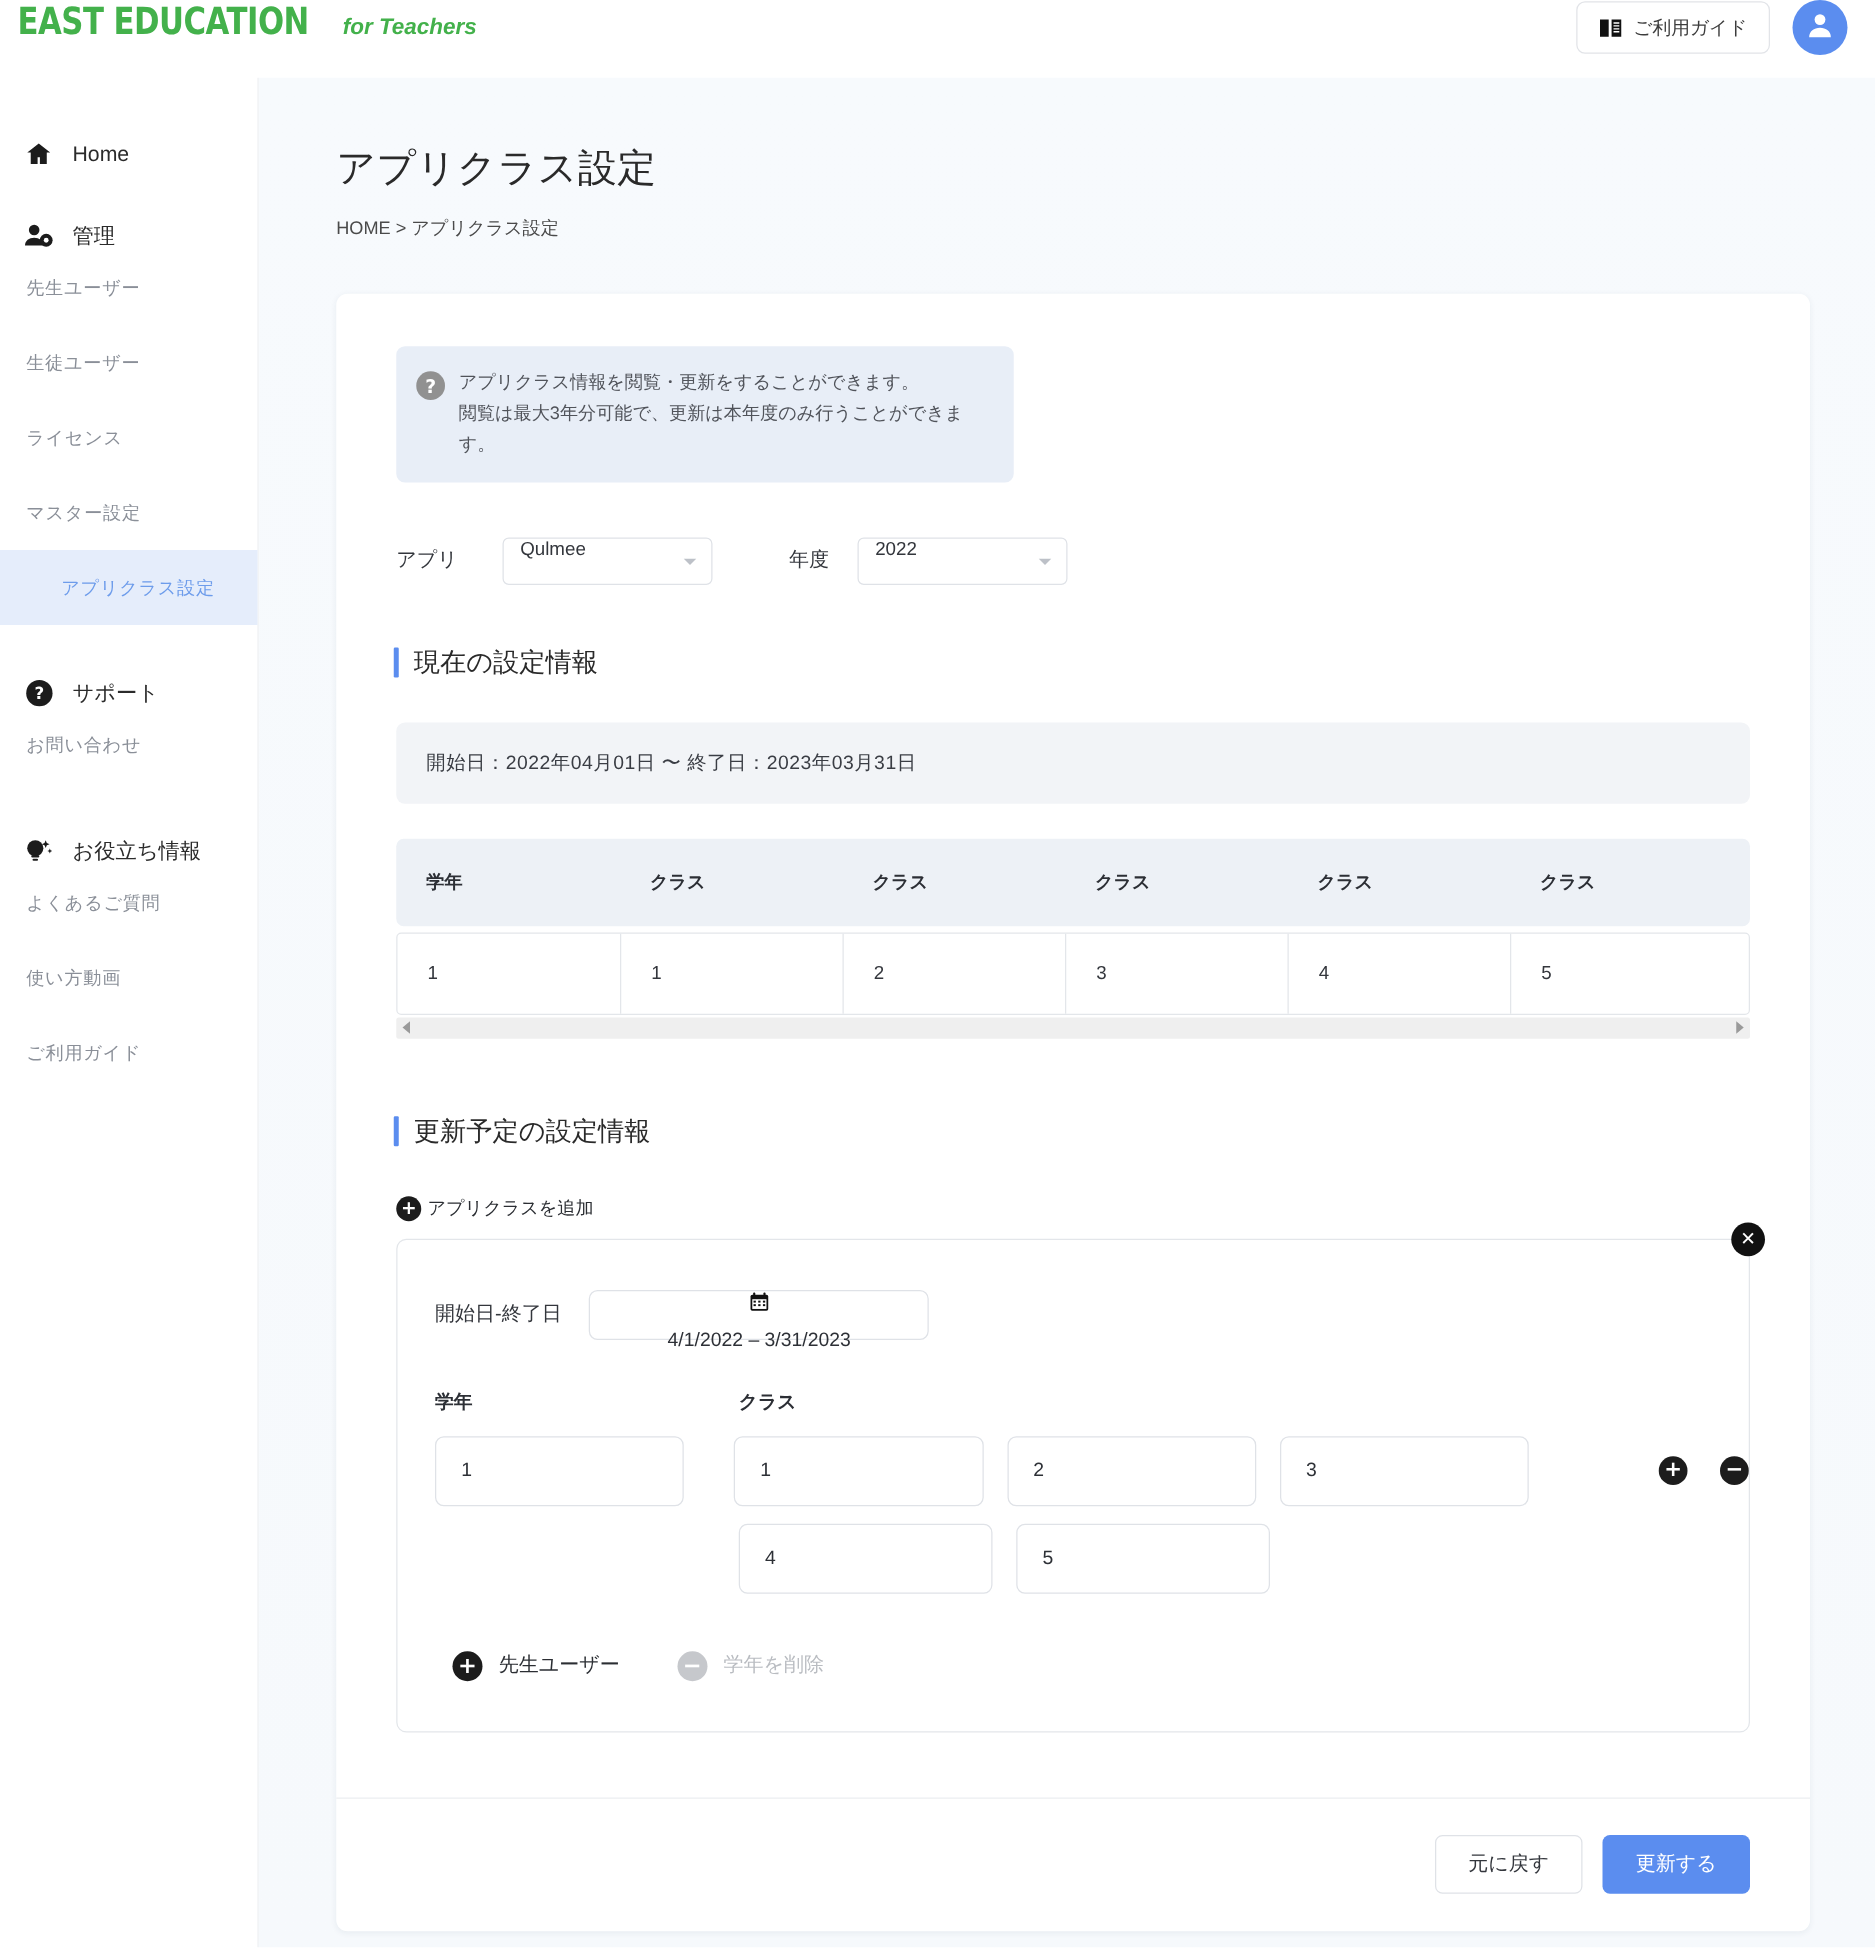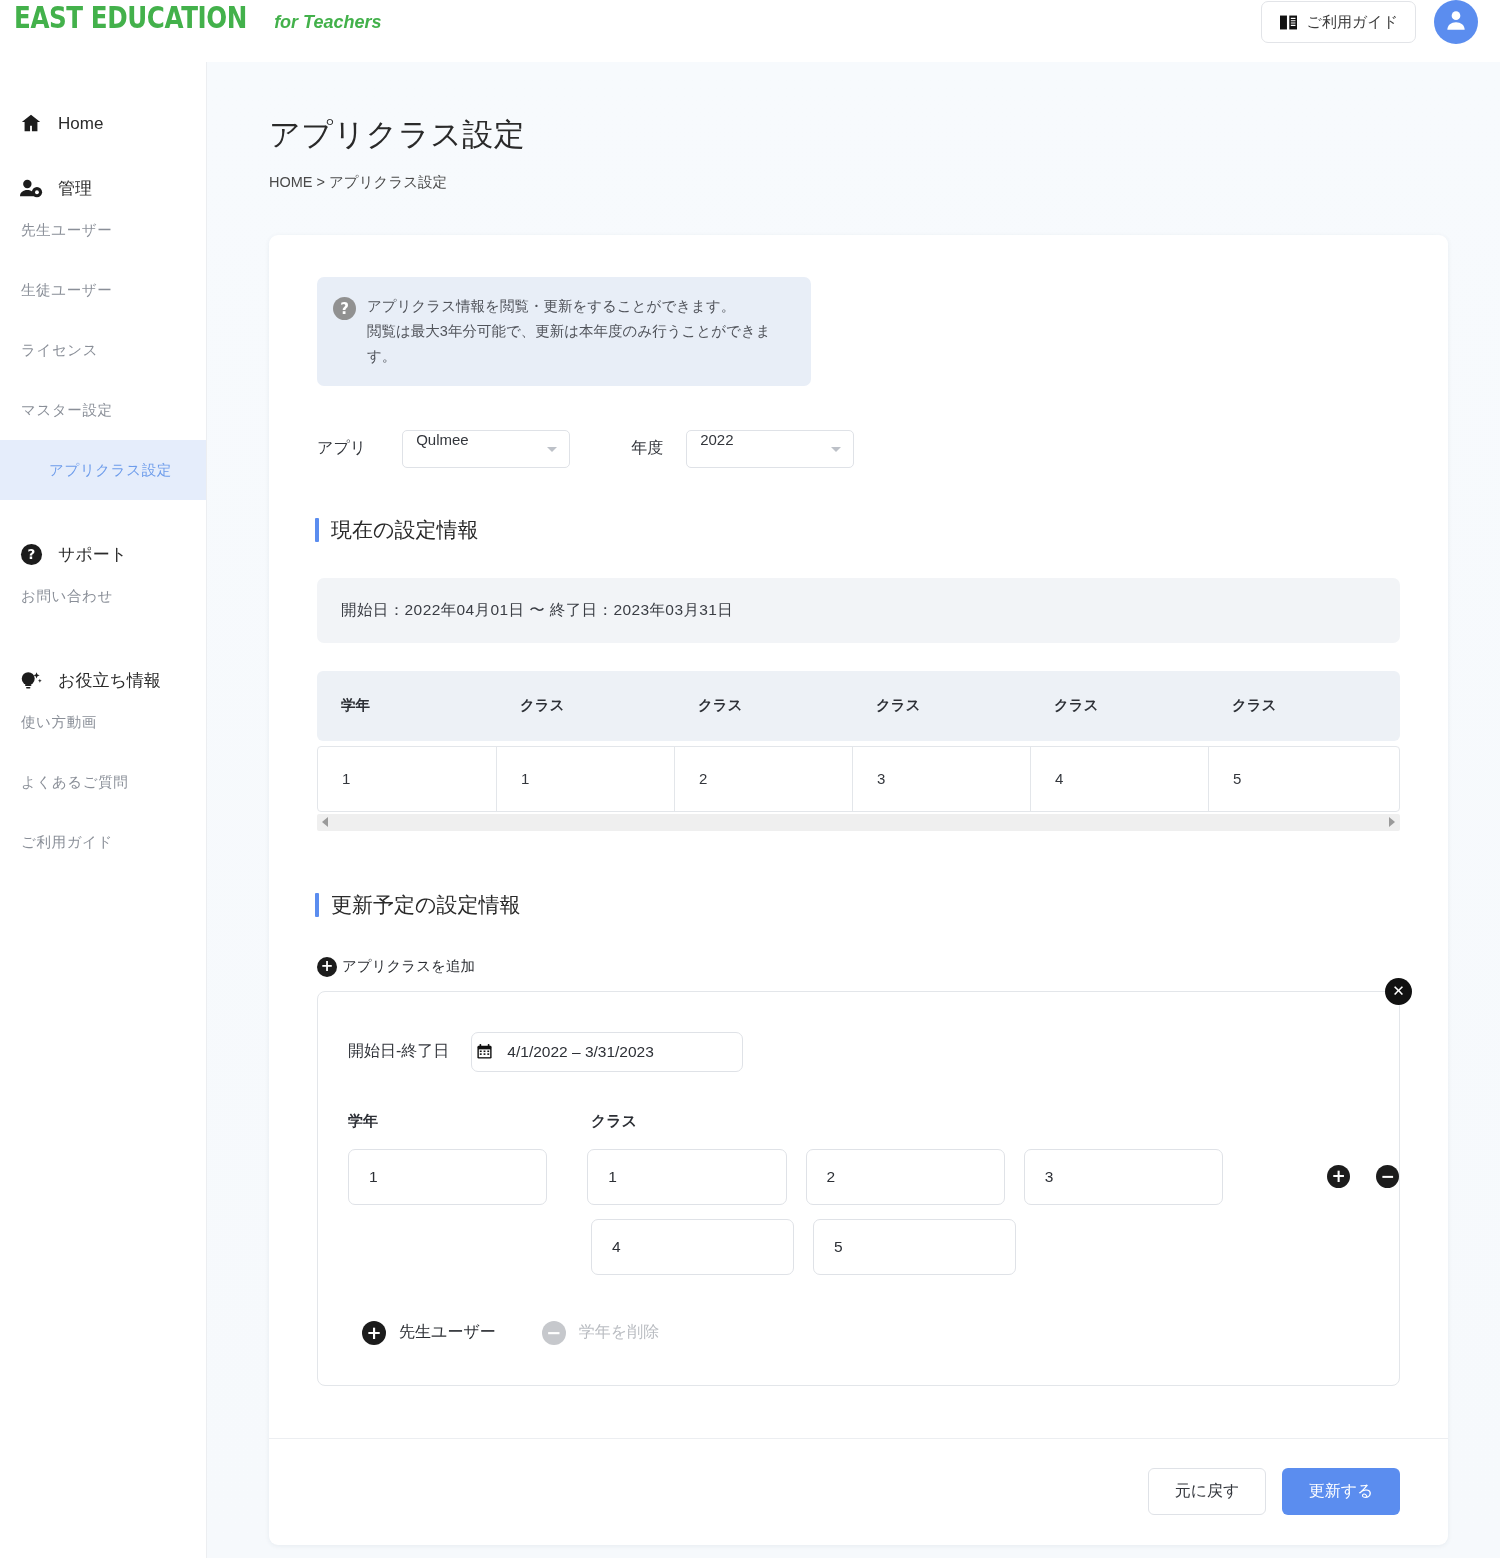--- a/index.html
+++ b/index.html
@@ -242,20 +242,21 @@
     margin-left: 30px;
   }
   .daterow .lbl { font-size: 16px; color: #33363c; }
   .date-input {
     display: flex; align-items: center; gap: 14px;
     width: 272px; height: 40px;
     border: 1px solid #dfe2e7; border-radius: 7px;
     background: #fff; padding: 0 4px;
     font-size: 15.5px; color: #2d3036;
     cursor: pointer;
+    flex-direction: column;
   }
   .cal-icon { width: 17px; height: 17px; display: block; }
 
   .grid-head {
     display: flex; margin: 40px 0 0 30px;
     font-size: 15px; font-weight: 700; color: #2c2f35;
   }
   .gh-grade { width: 243px; }
   .input-row {
     display: flex; align-items: center; margin: 18px 0 0 30px; gap: 0;
@@ -398,24 +399,24 @@
           <rect x="6.5" y="16" width="7" height="2" rx="1"></rect>
           <rect x="7.6" y="19" width="4.8" height="1.8" rx="0.9"></rect>
           <path d="M19 3l1 2.4 2.4 1-2.4 1L19 9.8 18 7.4l-2.4-1 2.4-1z"></path>
           <path d="M22.6 10.2l.6 1.5 1.5.6-1.5.6-.6 1.5-.6-1.5-1.5-.6 1.5-.6z"></path>
         </svg>
     </span>
     <span>お役立ち情報</span>
   </div>
 
   <div class="nav-sub">
+    <span>よくあるご質問</span>
+  </div>
+  <div class="nav-sub">
     <span>使い方動画</span>
-  </div>
-  <div class="nav-sub">
-    <span>よくあるご質問</span>
   </div>
   <div class="nav-sub">
     <span>ご利用ガイド</span>
   </div>
 </div>
 
 <div class="main">
 
   <h1 class="page-title">アプリクラス設定</h1>
   <div class="breadcrumb">HOME &gt; アプリクラス設定</div>

